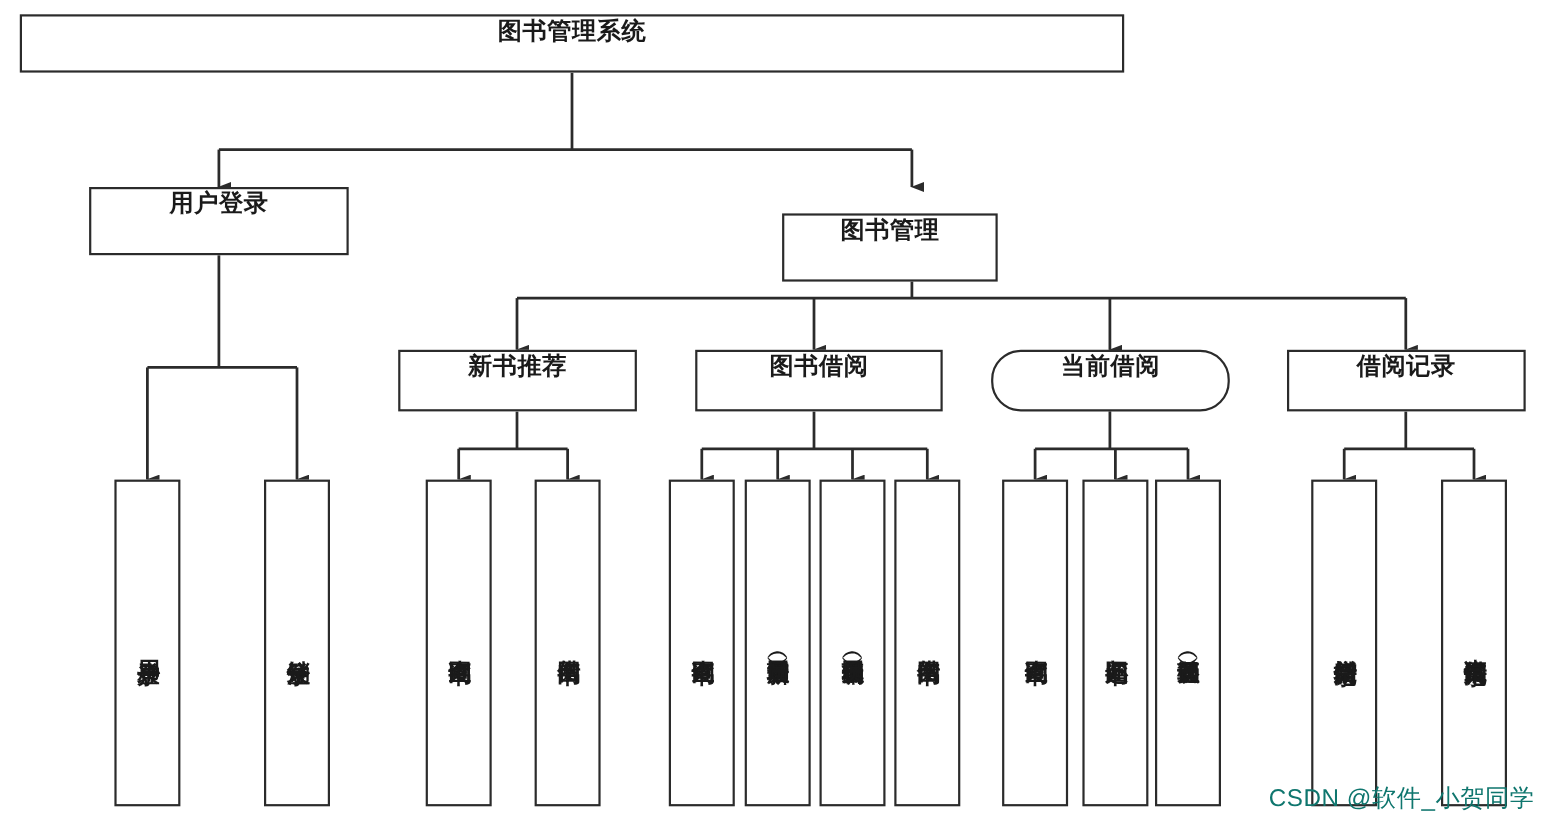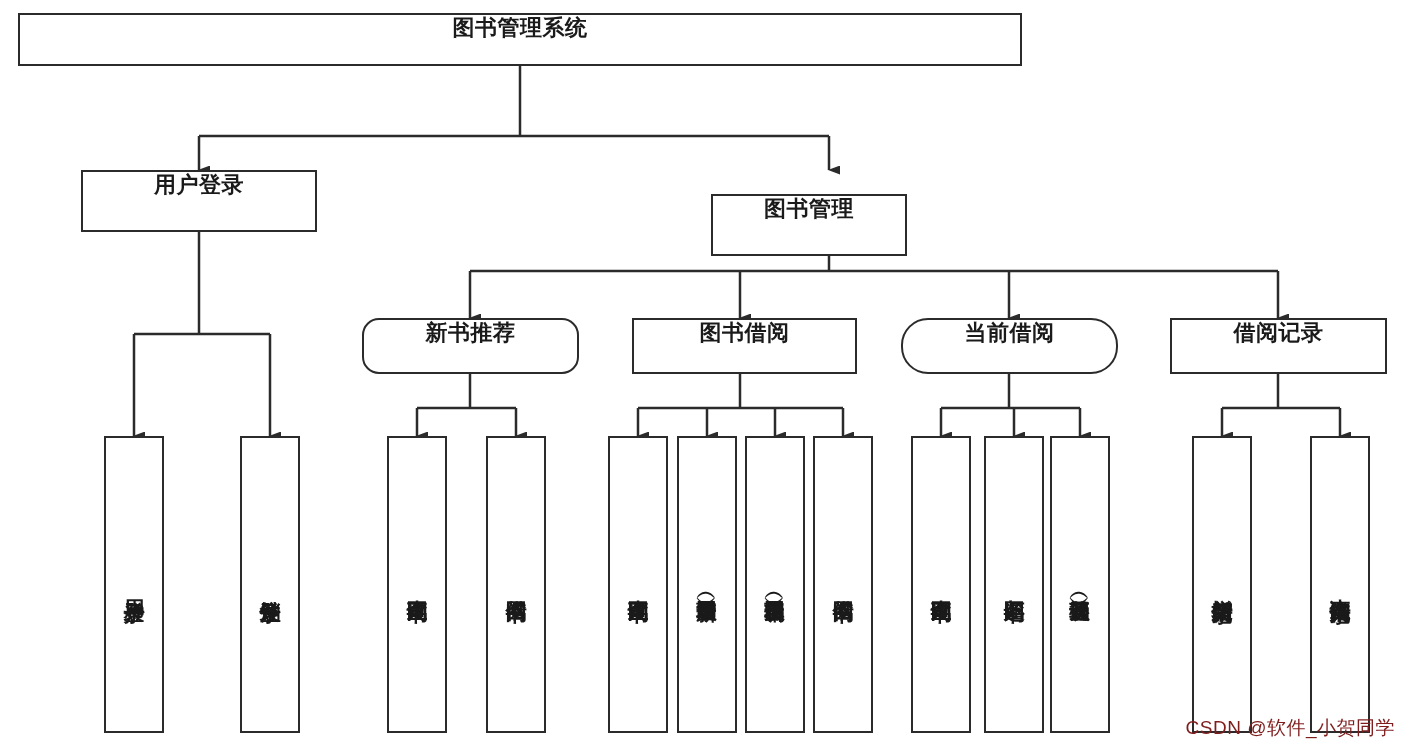--- a/index.html
+++ b/index.html
@@ -53,22 +53,22 @@
   }
   .node-label-v.tight {
     font-size: 20px;
     line-height: 1.0;
     letter-spacing: 0px;
   }
   .watermark {
     position: absolute;
     right: 10px;
     bottom: 6px;
-    font-size: 19px;
-    color: #7f1d1d;
+    font-size: 22px;
+    color: #0f766e;
     white-space: nowrap;
     letter-spacing: 0.5px;
     pointer-events: none;
   }
 </style>
 </head>
 <body>
 
 <div id="diagram-root">
 
@@ -118,21 +118,21 @@
   <div id="node-layer">
       <div class="node-box" style="left: 18px; top: 13px; width: 1004px; height: 53px;">
         <span class="node-label-h">图书管理系统</span>
       </div>
       <div class="node-box" style="left: 81px; top: 170px; width: 236px; height: 62px;">
         <span class="node-label-h">用户登录</span>
       </div>
       <div class="node-box" style="left: 711px; top: 170px; width: 196px; height: 62px; margin-top: 24px;">
         <span class="node-label-h">图书管理</span>
       </div>
-      <div class="node-box" style="left: 362px; top: 318px; width: 217px; height: 56px; border-radius: 17px;">
+      <div class="node-box" style="left: 362px; top: 318px; width: 217px; height: 56px;">
         <span class="node-label-h">新书推荐</span>
       </div>
       <div class="node-box" style="left: 632px; top: 318px; width: 225px; height: 56px;">
         <span class="node-label-h">图书借阅</span>
       </div>
       <div class="node-box" style="left: 901px; top: 318px; width: 217px; height: 56px; border-radius: 27px;">
         <span class="node-label-h">当前借阅</span>
       </div>
       <div class="node-box" style="left: 1170px; top: 318px; width: 217px; height: 56px;">
         <span class="node-label-h">借阅记录</span>

